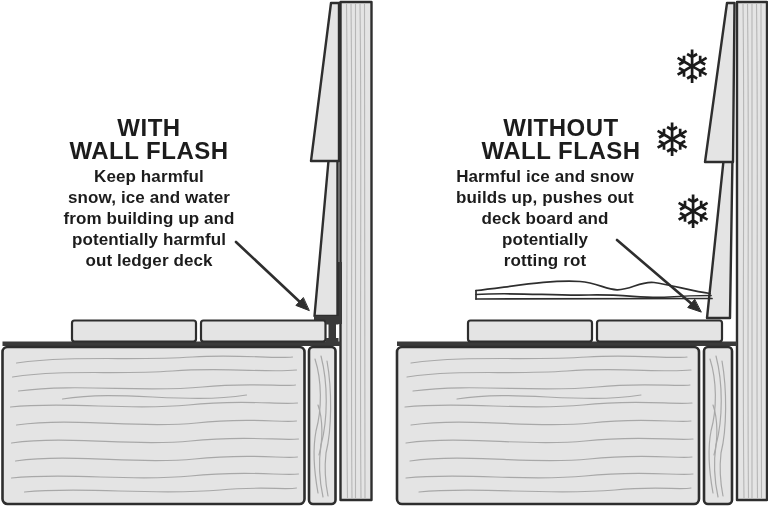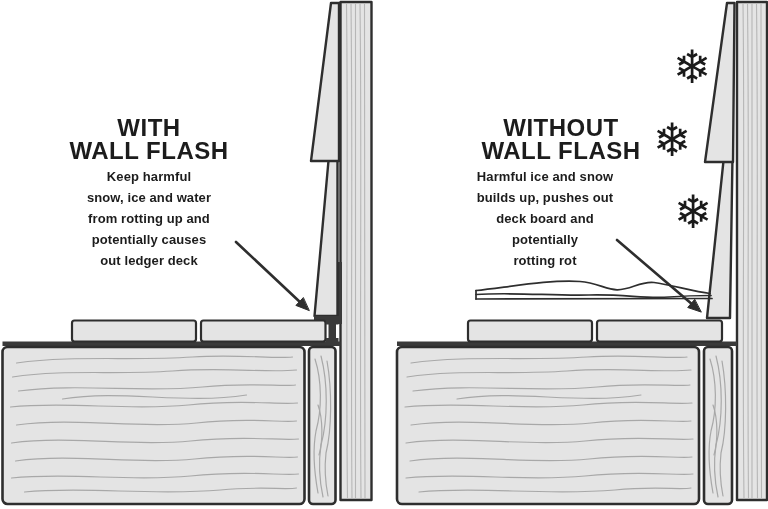--- a/index.html
+++ b/index.html
@@ -11,21 +11,21 @@
     --ink:#1c1c1c;
   }
   html,body{margin:0;padding:0;background:#ffffff;}
   #stage{
     position:relative;width:768px;height:509px;background:#ffffff;
     font-family:"Liberation Sans", sans-serif;color:var(--ink);overflow:hidden;
   }
   #stage svg{position:absolute;left:0;top:0;}
   .panel-text{position:absolute;text-align:center;}
   .heading{font-weight:bold;font-size:24px;line-height:23px;letter-spacing:.5px;}
-  .bodytext{position:absolute;text-align:center;font-weight:bold;font-size:13px;line-height:21px;letter-spacing:.1px;}
+  .bodytext{position:absolute;text-align:center;font-weight:bold;font-size:17px;line-height:21px;letter-spacing:.1px;}
   .heading div,.bodytext div{white-space:nowrap;}
 </style>
 </head>
 <body>
 
 <div id="stage">
 
   <svg width="768" height="509" viewBox="0 0 768 509" fill="none" stroke-linecap="round" stroke-linejoin="round">
     <defs>
       <g id="joist-grain" stroke="#a8a8a8" stroke-width="1.2" fill="none">
@@ -152,22 +152,22 @@
     </g>
   </svg>
 
   <div class="panel-text heading" style="left:27px;top:116px;width:244px;">
     <div>WITH</div>
     <div>WALL FLASH</div>
   </div>
   <div class="bodytext" style="left:27px;top:166px;width:244px;">
     <div>Keep harmful</div>
     <div>snow, ice and water</div>
-    <div>from rotting up and</div>
-    <div>potentially causes</div>
+    <div>from building up and</div>
+    <div>potentially harmful</div>
     <div>out ledger deck</div>
   </div>
 
   <div class="panel-text heading" style="left:440px;top:116px;width:242px;">
     <div>WITHOUT</div>
     <div>WALL FLASH</div>
   </div>
   <div class="bodytext" style="left:424px;top:166px;width:242px;text-align:center;">
     <div>Harmful ice and snow</div>
     <div>builds up, pushes out</div>

